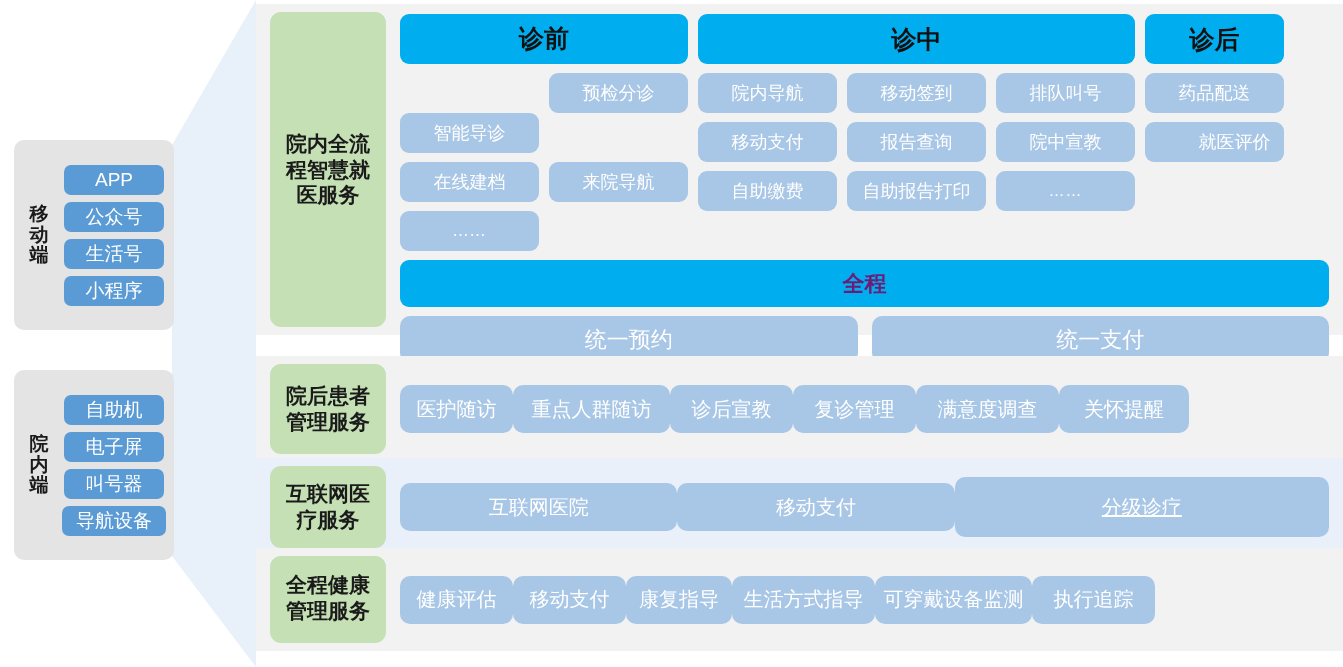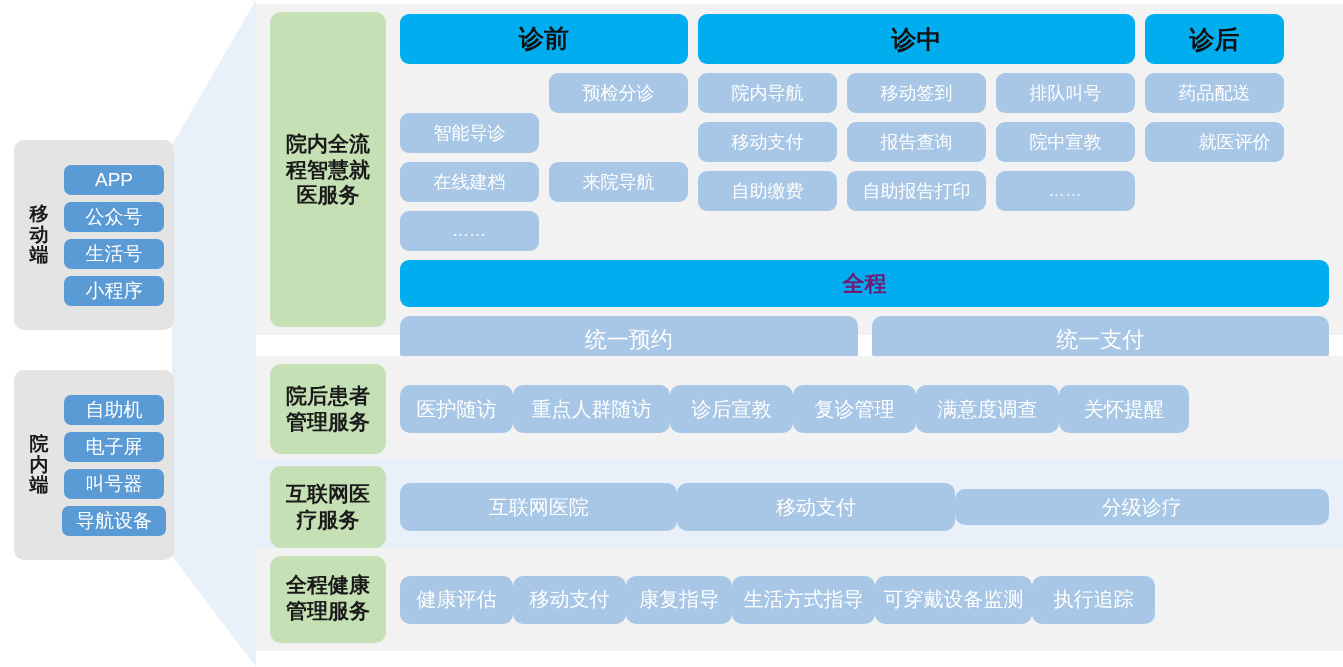--- a/index.html
+++ b/index.html
@@ -259,21 +259,21 @@
       </div>
     </div>
   </div>
 
   <div class="band blueband" style="top:458px;height:98px;">
     <div class="band-label">互联网医<br>疗服务</div>
     <div class="band-body">
       <div class="chips-row">
         <div class="chip" style="flex:1;height:48px;">互联网医院</div>
         <div class="chip" style="flex:1;height:48px;">移动支付</div>
-        <div class="chip" style="flex:1.35;height:36px;">分级诊疗</div>
+        <div class="chip" style="flex:1.35;height:60px;text-decoration:underline;">分级诊疗</div>
       </div>
     </div>
   </div>
 
   <div class="band" style="top:548px;height:103px;font-family:Liberation Mono, monospace;">
     <div class="band-label">全程健康<br>管理服务</div>
     <div class="band-body">
       <div class="chips-row">
         <div class="chip" style="width:113px;height:48px;">健康评估</div>
         <div class="chip" style="width:113px;height:48px;">移动支付</div>

